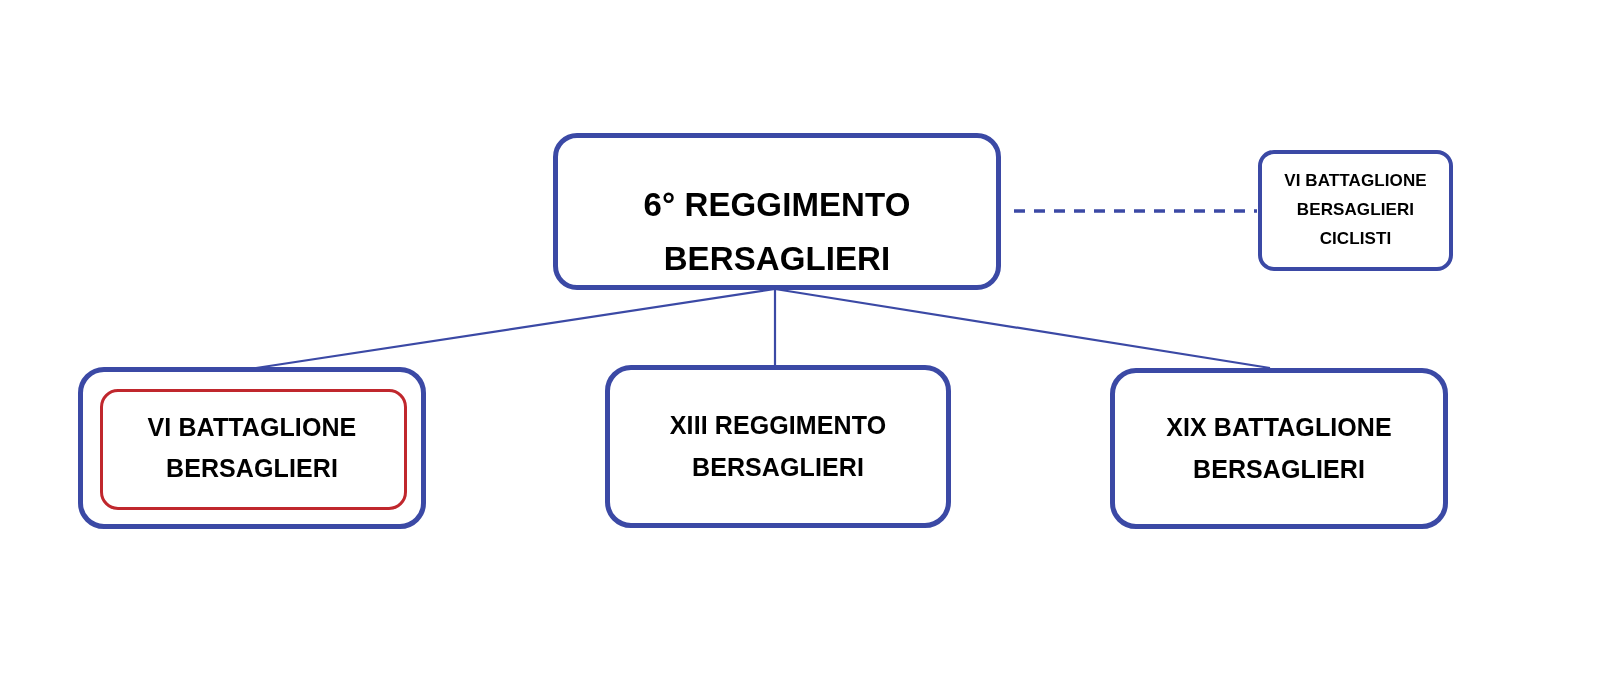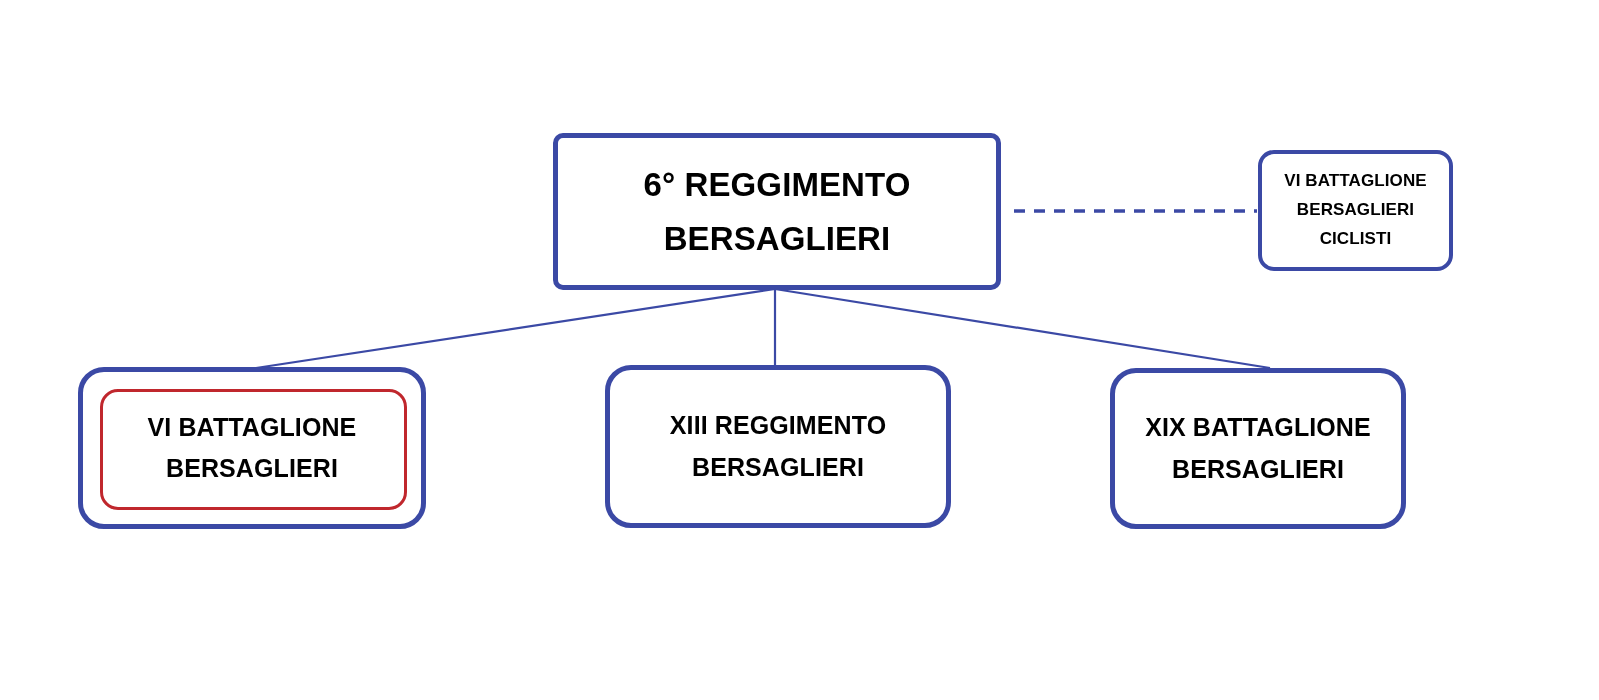--- a/index.html
+++ b/index.html
@@ -39,35 +39,36 @@
     line-height: 1.30;
     letter-spacing: 0.1px;
     z-index: 3;
   }
   .node-root {
     left: 553px;
     top: 133px;
     width: 448px;
     height: 157px;
     border: 5px solid #3b49a5;
-    border-radius: 10px;
+    border-radius: 24px;
     font-size: 33px;
     line-height: 1.62;
+    align-items: flex-end;
   }
   .node-unit {
     width: 348px;
     height: 162px;
     border: 5px solid #3b49a5;
     border-radius: 26px;
     font-size: 25px;
     line-height: 1.66;
   }
   .node-left   { left: 78px;   top: 367px; width: 348px; height: 162px; }
   .node-mid    { left: 605px;  top: 365px; width: 346px; height: 163px; }
-  .node-right  { left: 1110px; top: 368px; width: 296px; height: 161px; }
+  .node-right  { left: 1110px; top: 368px; width: 338px; height: 161px; }
 
   .inner-red {
     position: absolute;
     left: 100px;
     top: 389px;
     width: 307px;
     height: 121px;
     box-sizing: border-box;
     border: 3px solid #c0272d;
     border-radius: 18px;

